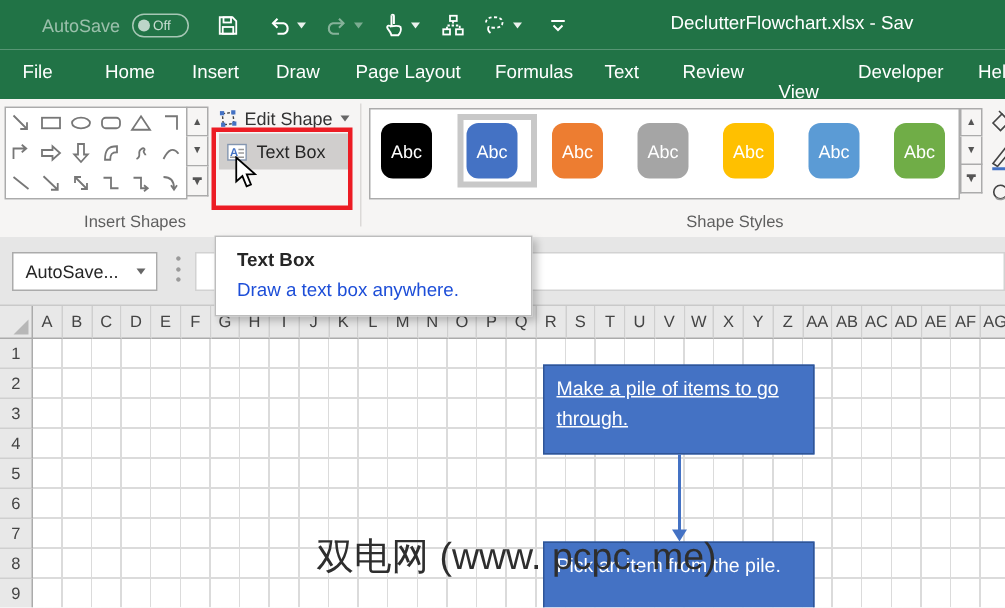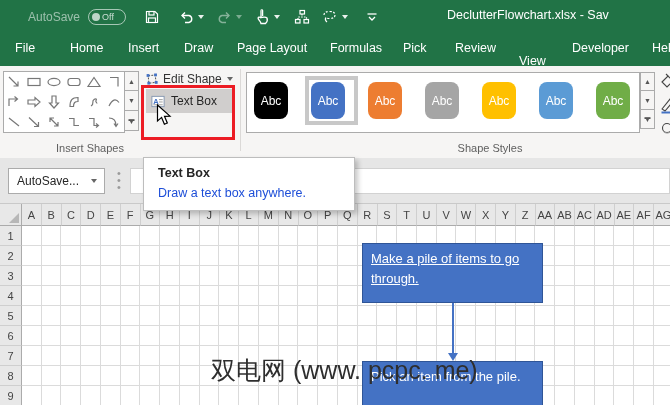--- a/index.html
+++ b/index.html
@@ -167,21 +167,21 @@
     <div id="doc-title" class="abs">DeclutterFlowchart.xlsx  -  Sav</div>
   </div>
 
   <div id="tabrow" class="abs" style="background: rgb(33, 115, 70);">
       <span class="rtab" style="left: 15px;">File</span>
       <span class="rtab" style="left: 70px;">Home</span>
       <span class="rtab" style="left: 128px;">Insert</span>
       <span class="rtab" style="left: 184px;">Draw</span>
       <span class="rtab" style="left: 237px;">Page Layout</span>
       <span class="rtab" style="left: 330px;">Formulas</span>
-      <span class="rtab" style="left: 403px;">Pick</span>
+      <span class="rtab" style="left: 403px;">Text</span>
       <span class="rtab" style="left: 455px;">Review</span>
       <span class="rtab" style="left: 519px; margin-top: 13px;">View</span>
       <span class="rtab" style="left: 572px;">Developer</span>
       <span class="rtab" style="left: 652px;">Help</span>
     </div>
 
   <div id="ribbon" class="abs">
     <div class="gallery-box abs" id="shapeGrid">
         <div class="shape-cell">
           <svg width="16" height="16" viewBox="0 0 16 16">

